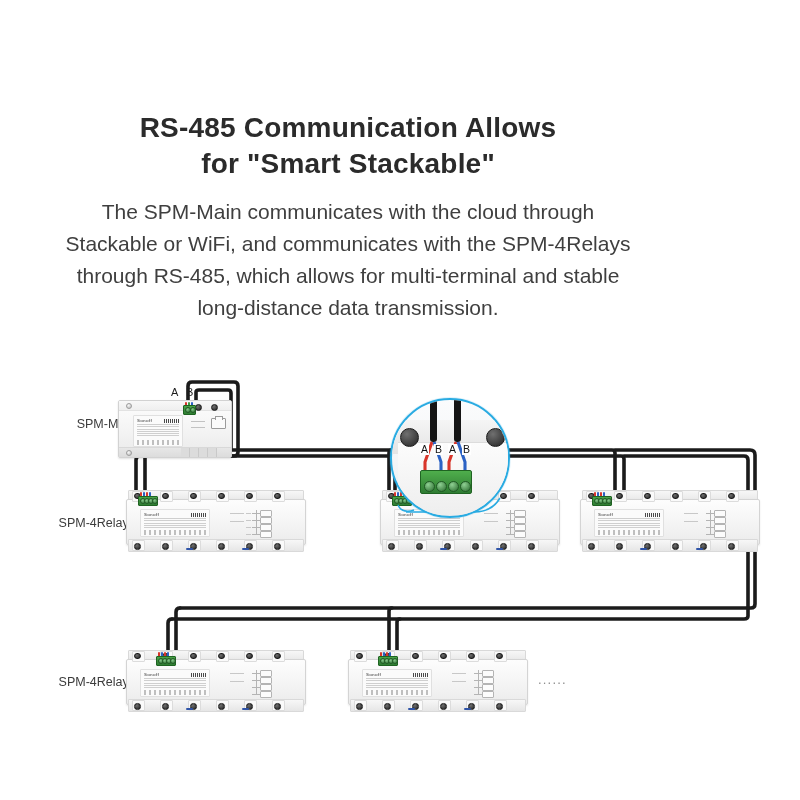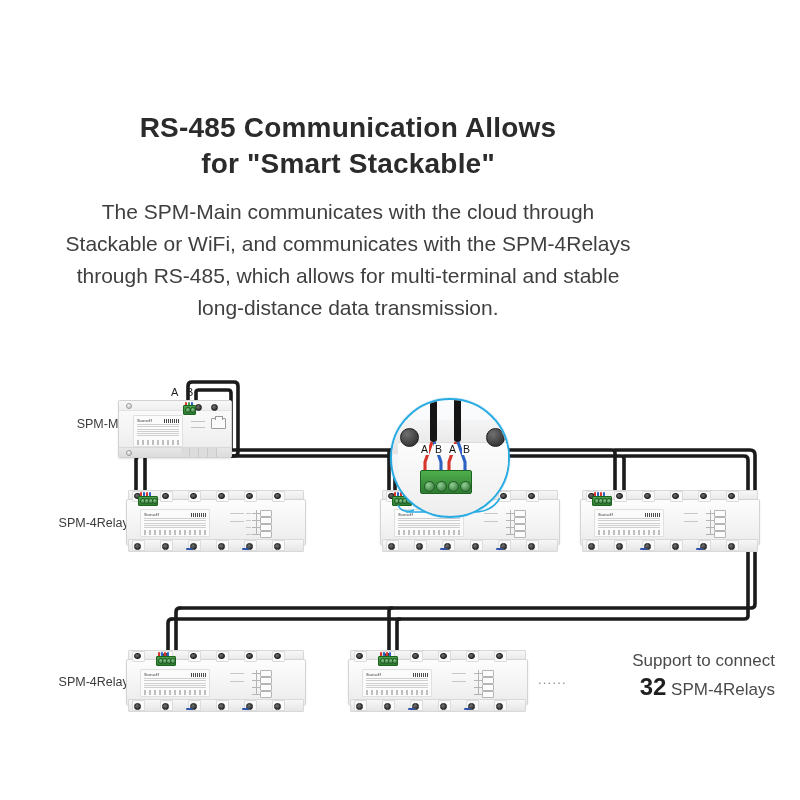--- a/index.html
+++ b/index.html
@@ -665,20 +665,14 @@
         <i style="left:39px;"></i>
     </div>
 
     <div class="abtag" style="left:28px;top:44px;">A</div>
     <div class="abtag" style="left:42px;top:44px;">B</div>
     <div class="abtag" style="left:56px;top:44px;">A</div>
     <div class="abtag" style="left:70px;top:44px;">B</div>
   </div>
 
   <div class="dots" style="left:538px;top:672px;">......</div>
-  <div class="support" style="left:575px;top:648px;width:200px;">
-    <div class="l1">Support to connect</div>
-    <div class="l2">
-      <b>32</b><span> SPM-4Relays</span>
-    </div>
-  </div>
 
 </div>
 
 </body></html>

